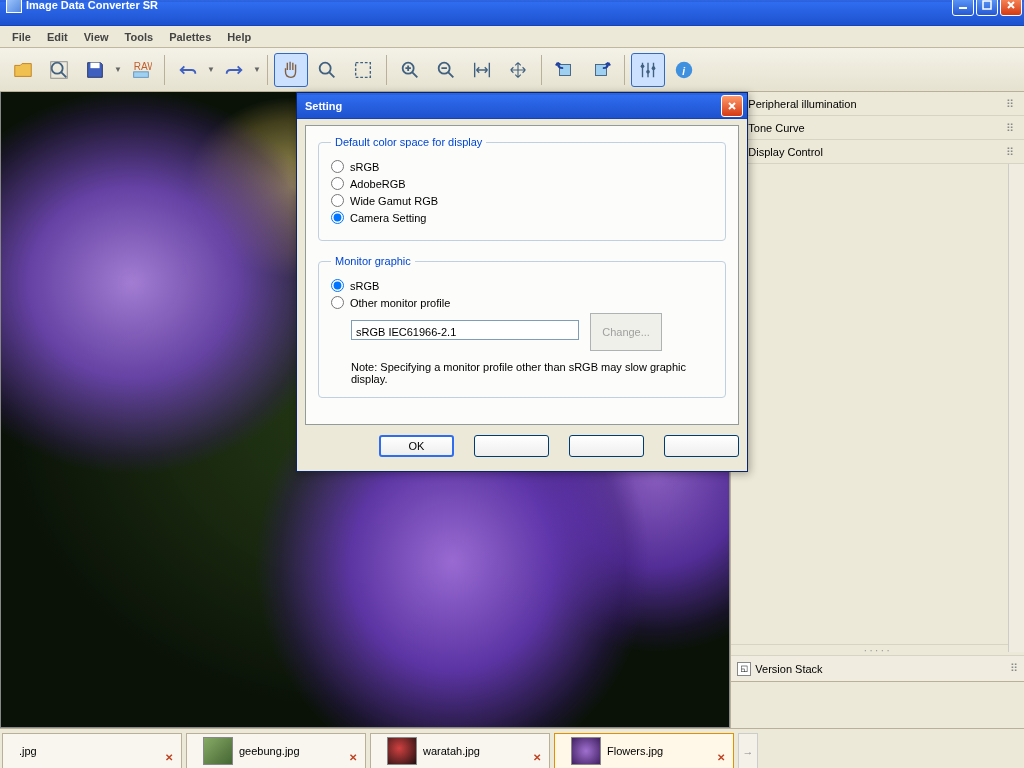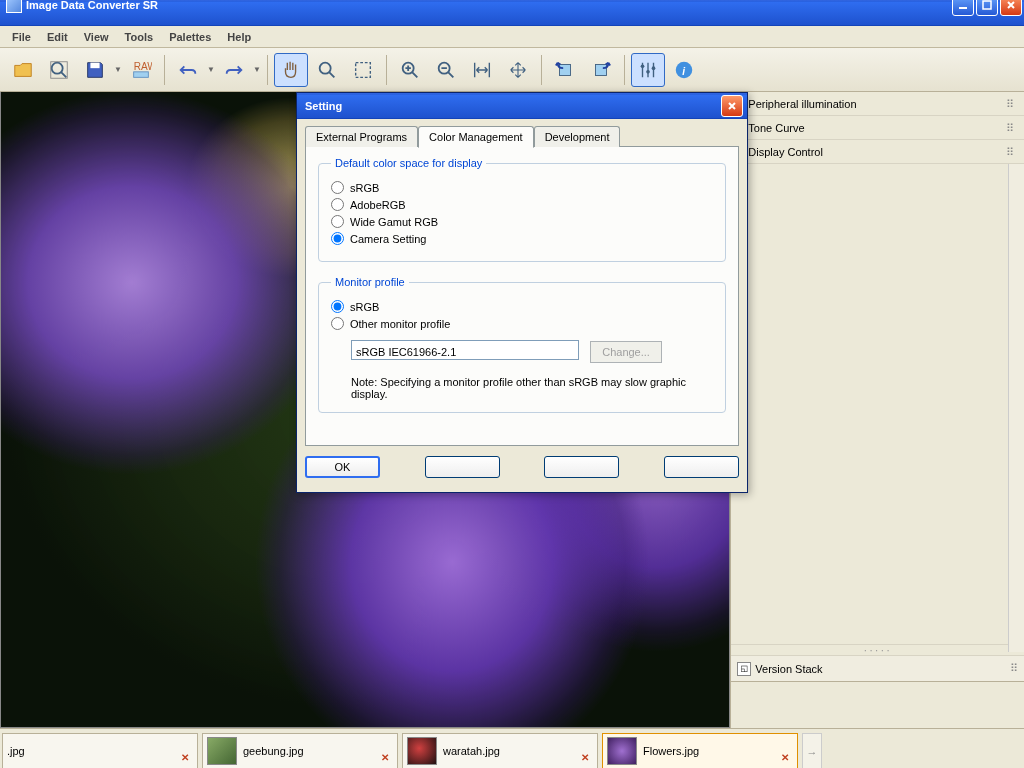--- a/index.html
+++ b/index.html
@@ -41,21 +41,21 @@
 .side-row { height: 24px; border-bottom: 1px solid #d8d4c4; display: flex; align-items: center; padding: 0 6px; }
 .side-row .tri { width: 0; height: 0; border-left: 5px solid #444; border-top: 4px solid transparent; border-bottom: 4px solid transparent; margin-right: 6px; }
 .side-row .lbl { flex: 1; }
 .side-row .grip { width: 12px; height: 12px; color: #888; }
 .side-resize { height: 12px; border-top: 1px solid #d8d4c4; border-bottom: 1px solid #d8d4c4; margin-top: 480px; display: flex; align-items: center; justify-content: center; color: #999; letter-spacing: 2px; }
 .vstack { height: 26px; border-bottom: 1px solid #b8b098; display: flex; align-items: center; padding: 0 6px; background: #f0ede0; }
 .vstack .icon { width: 14px; height: 14px; margin-right: 4px; border: 1px solid #888; background: #fff; display: flex; align-items: center; justify-content: center; font-size: 8px; }
 
 
 .thumbs { height: 44px; background: #ece9d8; border-top: 1px solid #b8b098; display: flex; align-items: center; padding: 0 2px; }
-.thumb { width: 196px; height: 36px; border: 1px solid #b8b098; background: #f8f6ef; margin-right: 4px; display: flex; align-items: center; padding: 0 4px; position: relative; }
+.thumb { width: 180px; height: 36px; border: 1px solid #b8b098; background: #f8f6ef; margin-right: 4px; display: flex; align-items: center; padding: 0 16px; position: relative; }
 .thumb.sel { border: 1px solid #e09000; background: #fff8e8; }
 .thumb .timg { width: 30px; height: 28px; background: linear-gradient(135deg, #8a6, #463); margin-right: 6px; border: 1px solid #888; }
 .thumb .timg.purple { background: radial-gradient(circle at 50% 50%, #a070d0, #402060); }
 .thumb .timg.red { background: radial-gradient(circle at 40% 40%, #d04040, #201010); }
 .thumb .tname { flex: 1; }
 .thumb .tclose { width: 12px; height: 12px; color: #c04020; font-weight: bold; position: absolute; right: 4px; bottom: 4px; cursor: pointer; font-size: 10px; }
 .thumb-arrow { width: 20px; height: 36px; display: flex; align-items: center; justify-content: center; color: #888; border: 1px solid #ccc; background: #f4f2e8; }
 
 
 .dialog { position: absolute; left: 296px; top: 92px; width: 452px; background: #ece9d8; border: 1px solid #0a246a; box-shadow: 2px 2px 8px rgba(0,0,0,0.3); }
@@ -64,23 +64,23 @@
 .dlg-body { padding: 6px 8px 12px 8px; }
 .tabs { display: flex; position: relative; top: 1px; }
 .tab { padding: 4px 10px; border: 1px solid #919b9c; border-bottom: none; background: #f0f0ea; margin-right: 0; border-radius: 3px 3px 0 0; position: relative; }
 .tab.active { background: #fcfcfa; z-index: 2; border-bottom: 1px solid #fcfcfa; margin-bottom: -1px; }
 .tabpanel { border: 1px solid #919b9c; background: #fcfcfa; padding: 10px 12px; min-height: 300px; }
 fieldset { border: 1px solid #c0d0e0; border-radius: 4px; padding: 8px 12px 12px 12px; margin-bottom: 14px; }
 legend { color: #0046d5; padding: 0 4px; }
 .radio-row { display: flex; align-items: center; margin: 4px 0; }
 .radio-row input { margin-right: 6px; }
 .profile-input { width: 228px; height: 20px; border: 1px solid #7f9db9; padding: 1px 4px; margin: 6px 0 6px 20px; background: #fff; display: inline-block; line-height: 20px; }
-.change-btn { width: 72px; height: 22px; margin-left: 8px; border: 1px solid #adb2b5; background: #f0f0ea; color: #a0a0a0; }
+.change-btn { width: 72px; height: 38px; margin-left: 8px; border: 1px solid #adb2b5; background: #f0f0ea; color: #a0a0a0; }
 .note { margin-left: 20px; margin-top: 10px; }
-.dlg-buttons { display: flex; justify-content: space-between; gap: 20px; padding: 10px 0 2px 0; }
+.dlg-buttons { display: flex; justify-content: flex-end; gap: 20px; padding: 10px 0 2px 0; }
 .dlg-buttons button { width: 75px; height: 22px; border: 1px solid #003c74; background: linear-gradient(to bottom, #fff, #eee); border-radius: 3px; }
 .dlg-buttons button.primary { border: 2px solid #2f6df0; }
 .scrollbar-v { position: absolute; right: 0; top: 0; width: 16px; height: 100%; background: #f0ede0; border-left: 1px solid #ccc; }
 </style>
 </head>
 <body>
 
 <div class="titlebar">
   <div class="icon"></div>
   <div class="title">Image Data Converter SR</div>
@@ -278,25 +278,20 @@
 <div class="dialog">
   <div class="dlg-title">
     <span>Setting</span>
     <div class="winbtn close">
         <svg viewBox="0 0 12 12">
           <path d="M3 3 L9 9 M9 3 L3 9" stroke="#fff" stroke-width="2"></path>
         </svg>
       </div>
   </div>
   <div class="dlg-body">
-    <div class="tabs">
-      <div class="tab">External Programs</div>
-      <div class="tab active">Color Management</div>
-      <div class="tab">Development</div>
-    </div>
     <div class="tabpanel">
       <fieldset>
         <legend>Default color space for display</legend>
         <div class="radio-row">
             <input type="radio" name="cs" style="">
             <span>sRGB</span>
           </div>
         <div class="radio-row">
             <input type="radio" name="cs" style="">
             <span>AdobeRGB</span>
@@ -304,21 +299,21 @@
         <div class="radio-row">
             <input type="radio" name="cs" style="">
             <span>Wide Gamut RGB</span>
           </div>
         <div class="radio-row">
             <input type="radio" name="cs" checked="" style="">
             <span>Camera Setting</span>
           </div>
       </fieldset>
       <fieldset>
-        <legend>Monitor profile</legend>
+        <legend>Monitor graphic</legend>
         <div class="radio-row">
             <input type="radio" name="mp" checked="" style="">
             <span>sRGB</span>
           </div>
         <div class="radio-row">
             <input type="radio" name="mp" style="">
             <span>Other monitor profile</span>
           </div>
         <div>
           <span class="profile-input">sRGB IEC61966-2.1</span>

